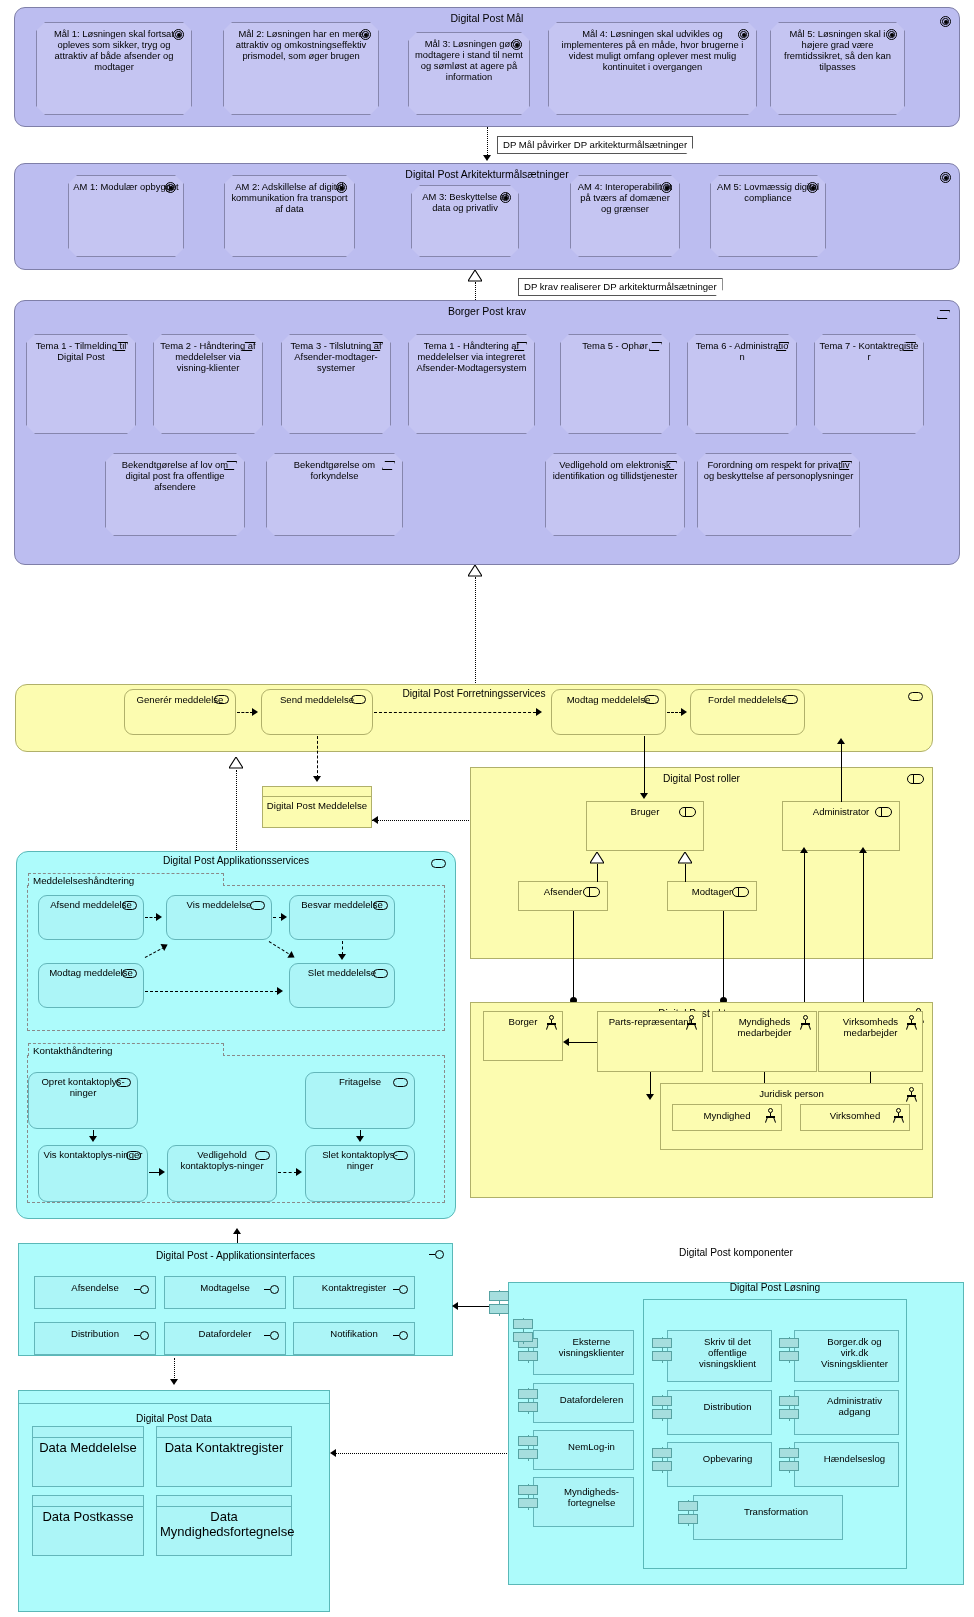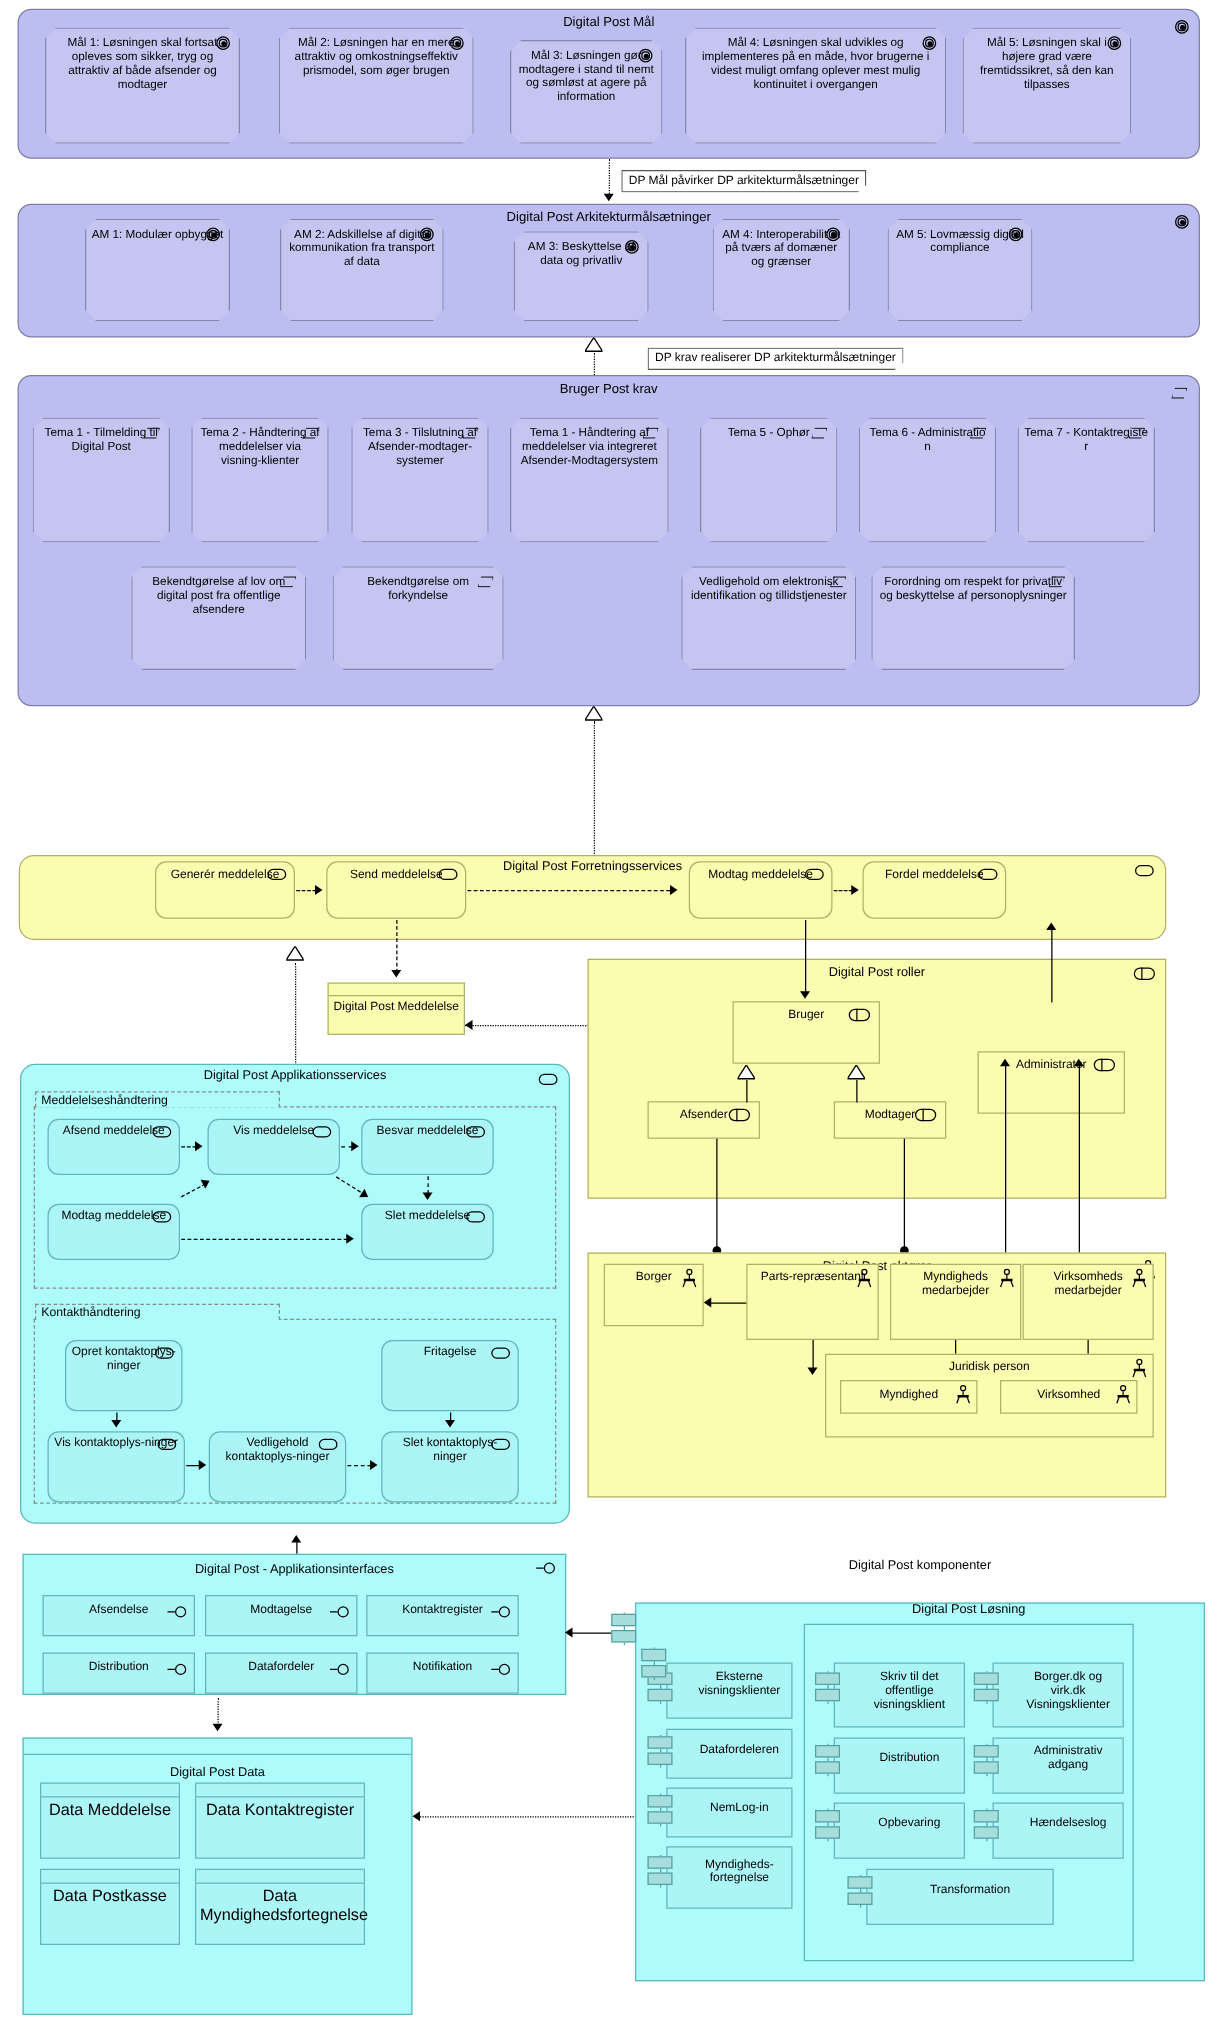--- a/index.html
+++ b/index.html
@@ -155,21 +155,21 @@
 
   <div class="vd" style="left:475px;top:282px;height:18px;"></div>
   <div class="triw" style="left:468px;top:270px;">
     <svg width="14" height="12">
         <polygon points="7,0 14,11 0,11" fill="#fff" stroke="#000" stroke-width="1.1"></polygon>
       </svg>
   </div>
   <div class="reltag" style="left:486px;top:278px;height:18px;margin-left:32px;">DP krav realiserer DP arkitekturmålsætninger</div>
 
   <div class="n mot-grp" style="left:14px;top:300px;width:946px;height:265px;">
-    <div class="ttl">Bruger Post krav</div>
+    <div class="ttl">Borger Post krav</div>
     <div class="ic-req" style="right:9px;top:9px;"></div>
   </div>
 
   <div class="n req oct" style="left:26px;top:334px;width:110px;height:100px;">
     <div class="tx">Tema 1 - Tilmelding til Digital Post</div>
     <div class="ic-req" style="right:7px;top:7px;"></div>
   </div>
   <div class="n req oct" style="left:153px;top:334px;width:110px;height:100px;">
     <div class="tx">Tema 2 - Håndtering af meddelelser via visning-klienter</div>
     <div class="ic-req" style="right:7px;top:7px;"></div>
@@ -265,21 +265,21 @@
   <div class="arr-l" style="left:372px;top:816px;"></div>
 
   <div class="n biz-sq" style="left:470px;top:767px;width:463px;height:192px;">
     <div class="ttl" style="top:5px;">Digital Post roller</div>
     <div class="ic-role" style="right:8px;top:6px;"></div>
   </div>
   <div class="n brole" style="left:586px;top:801px;width:118px;height:50px;">
     <div class="tx">Bruger</div>
     <div class="ic-role" style="right:7px;top:5px;"></div>
   </div>
-  <div class="n brole" style="left:782px;top:801px;width:118px;height:50px;margin-top:40px;">
+  <div class="n brole" style="left:782px;top:801px;width:118px;height:50px;">
     <div class="tx">Administrator</div>
     <div class="ic-role" style="right:7px;top:5px;"></div>
   </div>
   <div class="n brole" style="left:518px;top:881px;width:90px;height:30px;">
     <div class="tx">Afsender</div>
     <div class="ic-role" style="right:7px;top:5px;"></div>
   </div>
   <div class="n brole" style="left:667px;top:881px;width:90px;height:30px;">
     <div class="tx">Modtager</div>
     <div class="ic-role" style="right:7px;top:5px;"></div>
@@ -447,21 +447,21 @@
   <div class="hdash" style="left:145px;top:991px;width:133px;"></div>
   <div class="arr-r" style="left:277px;top:987px;"></div>
   <div class="hdash" style="left:145px;top:957px;width:22px;transform:rotate(-28deg);transform-origin:left center;"></div>
   <div class="arr-r" style="left:162px;top:942px;transform:rotate(-28deg);"></div>
   <div class="hdash" style="left:269px;top:941px;width:28px;transform:rotate(32deg);transform-origin:left center;"></div>
   <div class="arr-r" style="left:289px;top:952px;transform:rotate(32deg);"></div>
 
   <div class="n grouping" style="left:27px;top:1055px;width:418px;height:148px;">
     <div class="gttl" style="width:196px;">Kontakthåndtering</div>
   </div>
-  <div class="n asvc" style="left:52px;top:1072px;width:94px;height:57px;">
+  <div class="n asvc" style="left:28px;top:1072px;width:110px;height:57px;">
     <div class="tx">Opret kontaktoplys-ninger</div>
     <div class="ic-svc" style="right:6px;top:5px;"></div>
   </div>
   <div class="n asvc" style="left:305px;top:1072px;width:110px;height:57px;">
     <div class="tx">Fritagelse</div>
     <div class="ic-svc" style="right:6px;top:5px;"></div>
   </div>
   <div class="n asvc" style="left:38px;top:1145px;width:110px;height:57px;">
     <div class="tx">Vis kontaktoplys-ninger</div>
     <div class="ic-svc" style="right:6px;top:5px;"></div>

